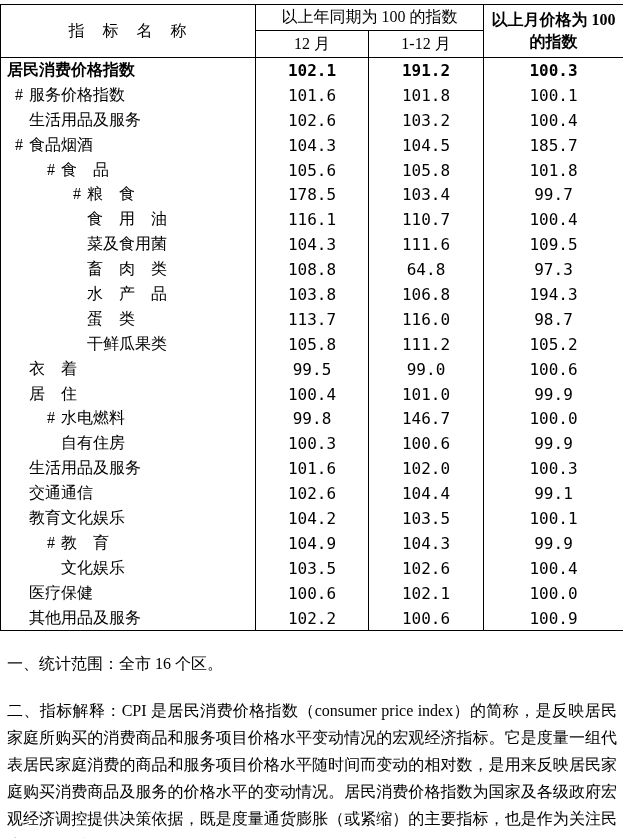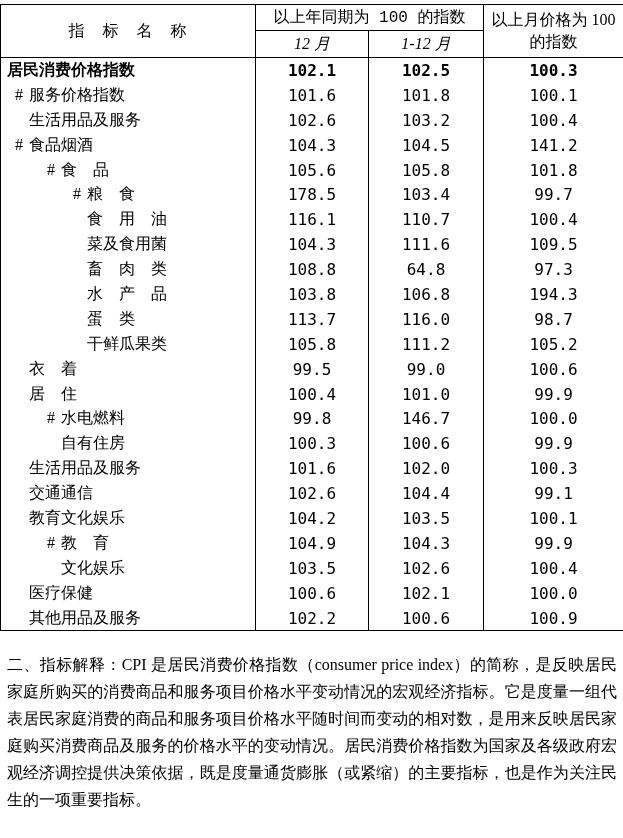--- a/index.html
+++ b/index.html
@@ -10,23 +10,23 @@
   }
   .page{width:623px;}
   table.cpi{
     width:623px;table-layout:fixed;border-collapse:collapse;
     border:1px solid #000;margin-top:4px;
   }
   col.c1{width:255px}col.c2{width:113px}col.c3{width:115px}col.c4{width:140px}
   th,td{border-left:1px solid #000;padding:0;font-weight:normal;vertical-align:middle;}
   thead th{border-bottom:1px solid #000;text-align:center;}
   th.ind{letter-spacing:1px;}
-  th.grp{height:25px;font-family:Liberation Mono, monospace;}
-  th.sub{height:26px;font-style:italic;}
-  th.mom{white-space:pre-line;line-height:22px;}
+  th.grp{height:25px;}
+  th.sub{height:26px;}
+  th.mom{white-space:pre-line;line-height:22px;font-weight:bold;}
   tbody td{height:24.9px;}
   td.num{
     text-align:center;
     font-family:"DejaVu Sans Mono","Liberation Mono",monospace;
     font-size:16px;
   }
   td.label{text-align:left;white-space:nowrap;}
   .lvl0{padding-left:6px;}
   .lvl1{padding-left:28px;}
   .lvl2{padding-left:60px;}
@@ -57,40 +57,40 @@
       </tr>
       <tr>
         <th class="sub">12 月</th>
         <th class="sub">1-12 月</th>
       </tr>
     </thead>
     <tbody id="rows">
         <tr>
           <td class="label lvl0 bold"><span>居民消费价格指数</span></td>
           <td class="num bold">102.1</td>
-          <td class="num bold">102.5</td>
+          <td class="num bold">191.2</td>
           <td class="num bold">100.3</td>
         </tr>
         <tr>
           <td class="label lvl1"><span class="hash">#</span><span>服务价格指数</span></td>
           <td class="num">101.6</td>
           <td class="num">101.8</td>
           <td class="num">100.1</td>
         </tr>
         <tr>
           <td class="label lvl1"><span>生活用品及服务</span></td>
           <td class="num">102.6</td>
           <td class="num">103.2</td>
           <td class="num">100.4</td>
         </tr>
         <tr>
           <td class="label lvl1"><span class="hash">#</span><span>食品烟酒</span></td>
           <td class="num">104.3</td>
           <td class="num">104.5</td>
-          <td class="num">141.2</td>
+          <td class="num">185.7</td>
         </tr>
         <tr>
           <td class="label lvl2"><span class="hash">#</span><span>食　品</span></td>
           <td class="num">105.6</td>
           <td class="num">105.8</td>
           <td class="num">101.8</td>
         </tr>
         <tr>
           <td class="label lvl3"><span class="hash">#</span><span>粮　食</span></td>
           <td class="num">178.5</td>
@@ -196,15 +196,16 @@
         <tr>
           <td class="label lvl1"><span>其他用品及服务</span></td>
           <td class="num">102.2</td>
           <td class="num">100.6</td>
           <td class="num">100.9</td>
         </tr>
       </tbody>
   </table>
 
   <div class="notes">
+    <p class="note1">一、统计范围：全市 16 个区。</p>
     <p class="note2">二、指标解释：CPI 是居民消费价格指数（consumer price index）的简称，是反映居民家庭所购买的消费商品和服务项目价格水平变动情况的宏观经济指标。它是度量一组代表居民家庭消费的商品和服务项目价格水平随时间而变动的相对数，是用来反映居民家庭购买消费商品及服务的价格水平的变动情况。居民消费价格指数为国家及各级政府宏观经济调控提供决策依据，既是度量通货膨胀（或紧缩）的主要指标，也是作为关注民生的一项重要指标。</p>
   </div>
 </div>
 
 </body></html>

